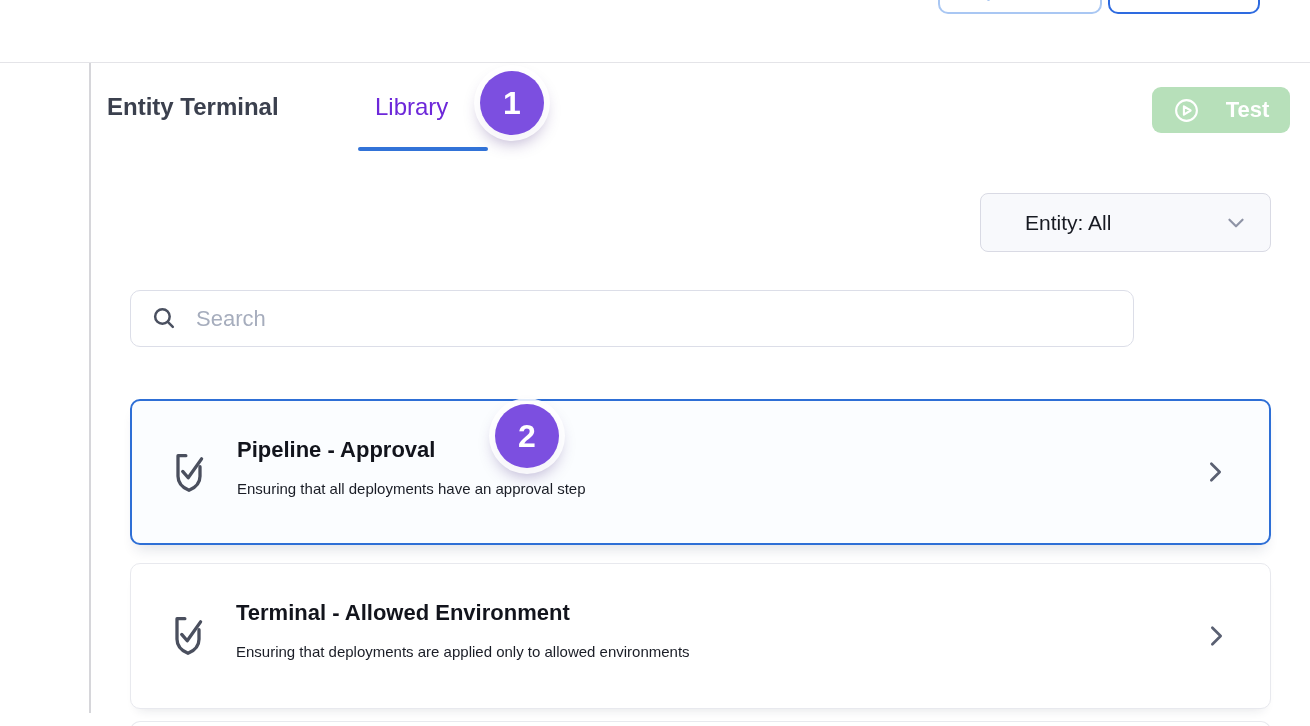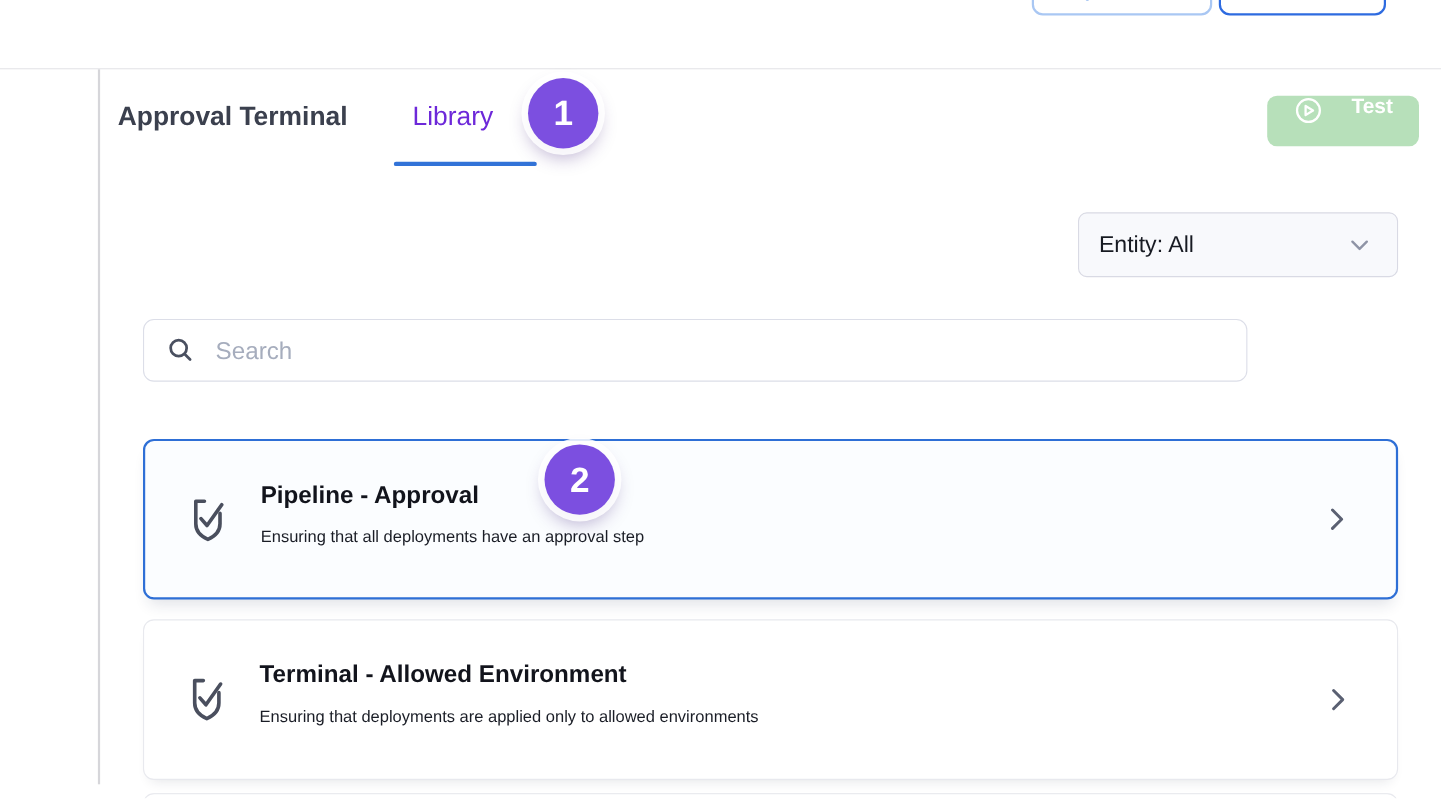--- a/index.html
+++ b/index.html
@@ -34,31 +34,31 @@
     display:flex; align-items:center; justify-content:center;
     box-shadow:0 0 0 6px rgba(255,255,255,0.85), 0 8px 16px rgba(60,30,120,0.35);
   }
   .badge-1 { left:480px; top:71px; }
   .badge-2 { left:495px; top:404px; }
 
   
   .btn-test {
     position:absolute; left:1152px; top:87px; width:138px; height:46px;
     border-radius:9px; background:#b7e0ba; color:#ffffff;
-    display:flex; align-items:flex-start; justify-content:center; gap:26px;
-    font-size:19px; font-weight:700; cursor:default; box-sizing:border-box;
+    display:flex; align-items:center; justify-content:center; gap:26px;
+    font-size:22px; font-weight:700; cursor:default; box-sizing:border-box;
   }
 
   
   .page-title { position:absolute; left:130px; top:200px; font-size:32px; font-weight:700; color:#0c0e13; }
   .entity-select {
     position:absolute; left:980px; top:193px; width:291px; height:59px; box-sizing:border-box;
     border:1px solid #d9dae4; border-radius:8px; background:#f8f9fc;
     display:flex; align-items:center; justify-content:space-between;
-    padding:0 22px 0 18px; cursor:pointer;
+    padding:0 22px 0 44px; cursor:pointer;
   }
   .entity-label { font-size:21px; color:#171a22; }
   .search-box {
     position:absolute; left:130px; top:290px; width:1004px; height:57px; box-sizing:border-box;
     border:1.5px solid #dcdee8; border-radius:10px; background:#ffffff;
     display:flex; align-items:center;
   }
   .search-box svg { margin-left:20px; flex:0 0 auto; }
   .search-input {
     flex:1; border:none; outline:none; background:transparent;
@@ -98,21 +98,21 @@
   <div class="btn-top btn-save">
     <span class="save-stem"></span>
     <span>Save</span>
   </div>
   <div class="btn-top btn-discard">
     <span>Discard</span>
   </div>
   <div class="header-divider"></div>
   <div class="left-divider"></div>
 
-  <div class="tab tab-inactive">Approval Terminal</div>
+  <div class="tab tab-inactive">Entity Terminal</div>
   <div class="tab tab-active">Library</div>
   <div class="tab-underline"></div>
 
   <div class="badge badge-1">1</div>
 
   <div class="btn-test">
     <svg width="27" height="27" viewBox="0 0 26 26">
       <circle cx="13" cy="13" r="10" fill="none" stroke="#ffffff" stroke-width="2"></circle>
       <path d="M10.5 9 L17 13 L10.5 17 Z" fill="none" stroke="#ffffff" stroke-width="2" stroke-linejoin="round"></path>
     </svg>

